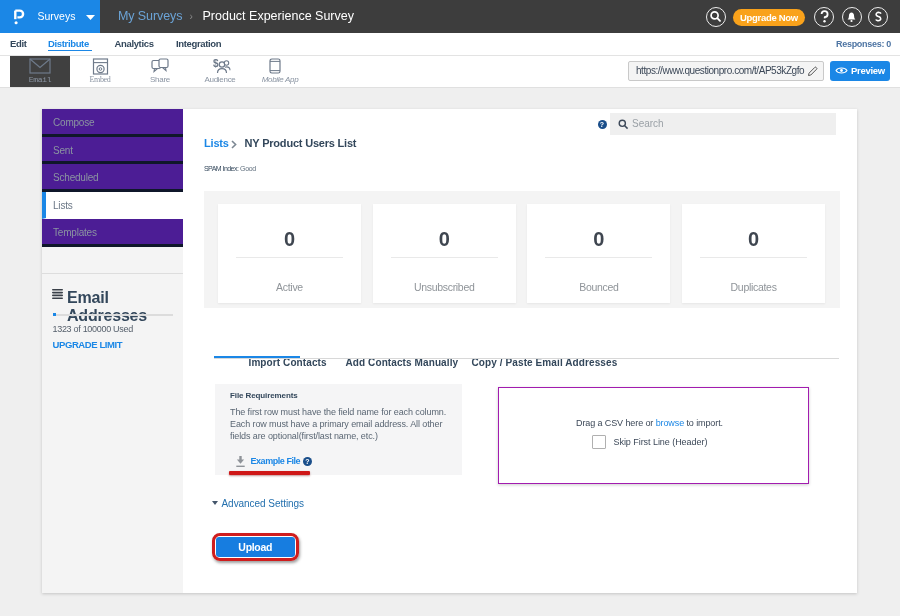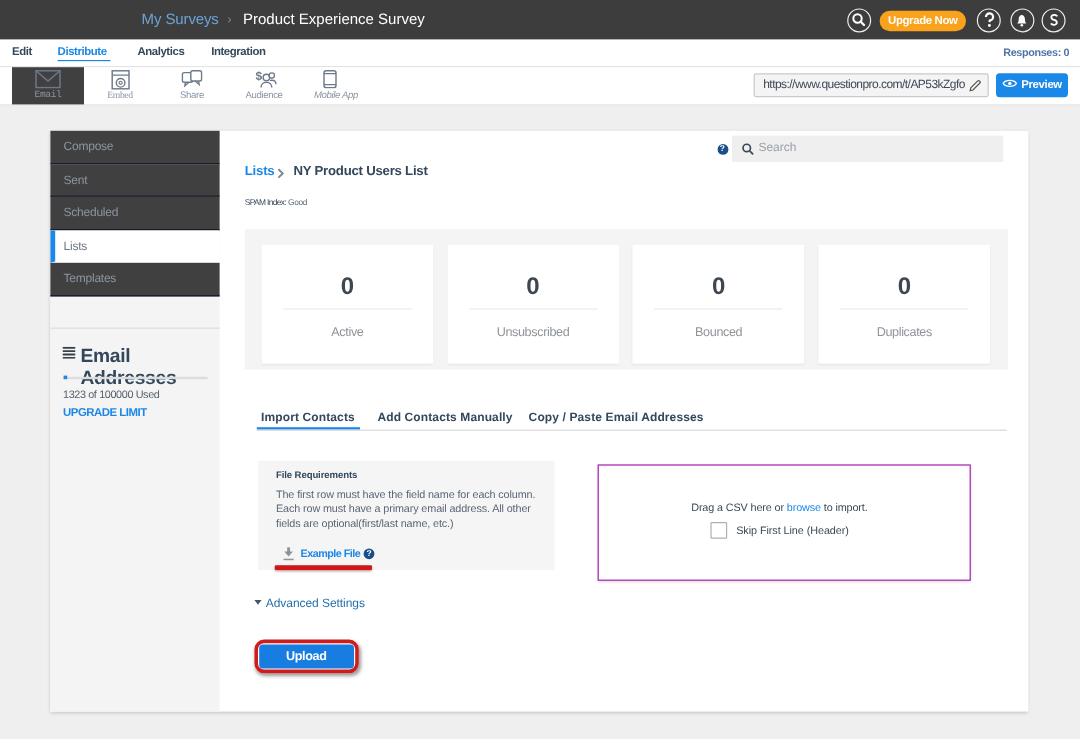--- a/index.html
+++ b/index.html
@@ -32,44 +32,44 @@
   .tool.active { background:#404040;font-family:Liberation Mono, monospace; }
   .tool .ticon { margin-top:2px; height:17px; }
   .tool .tlabel { font-size:8px; color:#8a94a2; line-height:9px; letter-spacing:-0.3px; }
   .urlbox { left:628px; top:5px; width:196px; height:20px; background:#f4f4f4; border:1px solid #c9c9c9; border-radius:2px; font-size:10px; color:#3c4858; line-height:18px; padding-left:7px; padding-right:16px; letter-spacing:-0.45px; overflow:hidden; white-space:nowrap; }
   .urlbox svg { position:absolute; right:5px; top:4px; }
   .preview { left:830px; top:5px; width:60px; height:20px; background:#1b87e6; border-radius:3px; color:#fff; font-size:9.5px; font-weight:bold; line-height:20px; text-align:center; letter-spacing:-0.3px; }
 
   
   .card { left:42px; top:109px; width:815px; height:484px; background:#fff; box-shadow:0 1px 3px rgba(0,0,0,0.18); }
   .sidebar { left:0; top:0; width:141px; height:484px; background:#f4f4f4; }
-  .sitem { left:0; width:141px; height:27.5px; line-height:27.5px; padding-left:11px; font-size:10px; color:#8b95a1; letter-spacing:-0.2px; border-bottom:1px solid #0f172a; background:#404040; }
+  .sitem { left:0; width:141px; height:27.5px; line-height:27.5px; padding-left:11px; font-size:10px; color:#8b95a1; letter-spacing:-0.2px; border-bottom:3px solid #0f172a; background:#4c1d95; }
   .sitem.sel { background:#fff; border-left:4px solid #1b87e6; padding-left:7px; color:#6b7786; border-bottom:1px solid #fff; }
   .sdivider { left:0; top:164px; width:141px; border-top:1px solid #dddddd; }
   .eaicon { left:10px; top:180px; }
   .eahead { left:25px; top:179.5px; font-size:16px; font-weight:bold; color:#33475b; letter-spacing:-0.2px; }
   .ptrack { left:10.5px; top:204.7px; width:120px; height:2px; background:#dcdcdc; }
   .pfill { left:0; top:-0.5px; width:3px; height:3px; background:#1b87e6; position:absolute; }
   .eaused { left:10.5px; top:215px; font-size:9px; color:#555f6b; letter-spacing:-0.3px; }
   .ealimit { left:10.5px; top:229.5px; font-size:9.5px; font-weight:bold; color:#1b87e6; letter-spacing:-0.4px; }
 
   .main { left:141px; top:0; width:674px; height:484px; }
   .qhelp { width:9px; height:9px; border-radius:50%; background:#1a4e8a; color:#fff; font-size:7px; font-weight:bold; text-align:center; line-height:9.5px; }
   .searchbox { left:427px; top:4px; width:226px; height:22px; background:#efefef; }
   .searchbox .stext { position:absolute; left:22px; top:0; line-height:22px; font-size:10px; color:#9aa0a6; }
   .breadcrumb { top:26px; height:17px; line-height:17px; font-size:11px; font-weight:bold; letter-spacing:-0.2px; }
   .spam { left:21px; top:55px; }
 
   .band { left:21px; top:81.5px; width:636px; height:117.5px; background:#f4f4f4; }
   .scard { top:13.5px; width:143px; height:99px; background:#fff; box-shadow:0 1px 2px rgba(0,0,0,0.06); text-align:center; }
   .scard .num { margin-top:24px; font-size:20px; font-weight:bold; color:#3f4650; line-height:23px; }
   .scard .sline { margin:6px 18px 0 18px; border-top:1px solid #e9e9e9; }
-  .scard .slabel { margin-top:14px; font-size:10.5px; color:#8f9499; letter-spacing:-0.3px; line-height:11px; }
-
-  .tab { top:232px; height:15px; line-height:15px; font-size:10px; font-weight:bold; color:#33475b; letter-spacing:0.1px; }
+  .scard .slabel { margin-top:24px; font-size:10.5px; color:#8f9499; letter-spacing:-0.3px; line-height:11px; }
+
+  .tab { top:246px; height:15px; line-height:15px; font-size:10px; font-weight:bold; color:#33475b; letter-spacing:0.1px;margin-left:31px; }
   .tabunderline { left:30.9px; top:247px; width:86px; height:2px; background:#1b87e6; }
   .tabline { left:30.9px; top:248.5px; width:625px; border-top:1px solid #d8d8d8; }
 
   .filebox { left:31.5px; top:274.5px; width:247.5px; height:91.5px; background:#f5f5f6; }
   .fhead { position:absolute; left:15.5px; top:7px; font-size:8px; font-weight:bold; color:#33475b; letter-spacing:-0.1px; line-height:9px; }
   .fbody { position:absolute; left:15.5px; top:22.4px; font-size:9px; color:#5a6673; line-height:12.1px; letter-spacing:-0.1px; white-space:nowrap; }
   .dlicon { position:absolute; left:19px; top:72.3px; }
   .flink { position:absolute; left:36px; top:72px; font-size:9px; font-weight:bold; color:#1b87e6; letter-spacing:-0.45px; line-height:11px; }
   .fq { position:absolute; left:88.5px; top:73.6px; }
   .redline { left:45.8px; top:362px; width:81px; height:3.5px; background:#cf1717; border-radius:1px; box-shadow:0 1px 2px rgba(120,20,20,0.45); }
@@ -84,20 +84,31 @@
   .advanced .tri { display:inline-block; width:0; height:0; border-left:3.5px solid transparent; border-right:3.5px solid transparent; border-top:4px solid #44566b; margin-right:4px; vertical-align:1.5px; }
 
   .uploadring { left:28.5px; top:423.5px; width:87.5px; height:28.5px; border:3px solid #cf1d1d; border-radius:8px; box-shadow:1px 2px 3px rgba(40,40,40,0.45); }
   .uploadbtn { position:absolute; left:1px; top:1px; width:79.5px; height:20.5px; background:#177de0; border-radius:3px; color:#fff; font-size:10.5px; font-weight:bold; text-align:center; line-height:20.5px; letter-spacing:-0.3px; }
 </style>
 </head>
 <body>
 <div id="app">
 
   <div class="abs topbar">
+    <div class="abs logo">
+      <svg class="pmark" width="12" height="17" viewBox="0 0 12 17">
+        <path d="M1.3 2.6 H5.7 A3.4 3.4 0 0 1 5.7 9.4 H3.4" fill="none" stroke="#fff" stroke-width="2.4"></path>
+        <path d="M1.3 2.6 V11.2" fill="none" stroke="#fff" stroke-width="2.4"></path>
+        <circle cx="2.1" cy="14.8" r="1.55" fill="#fff"></circle>
+      </svg>
+      <span class="stxt">Surveys</span>
+      <svg class="caret" width="9" height="5" viewBox="0 0 9 5">
+          <polygon points="0,0 9,0 4.5,5" fill="#fff"></polygon>
+        </svg>
+    </div>
     <span class="abs crumb1">My Surveys</span>
     <span class="abs crumbsep">›</span>
     <span class="abs crumb2">Product Experience Survey</span>
     <div class="abs circ" style="left:705.5px;">
       <svg width="17" height="17" viewBox="0 0 17 17" style="margin-top:0px;">
           <circle cx="7.6" cy="7.4" r="3.5" fill="none" stroke="#fff" stroke-width="1.7"></circle>
           <line x1="10.3" y1="10.1" x2="13" y2="12.8" stroke="#fff" stroke-width="1.9" stroke-linecap="round"></line>
         </svg>
     </div>
     <div class="abs upgrade">Upgrade Now</div>

